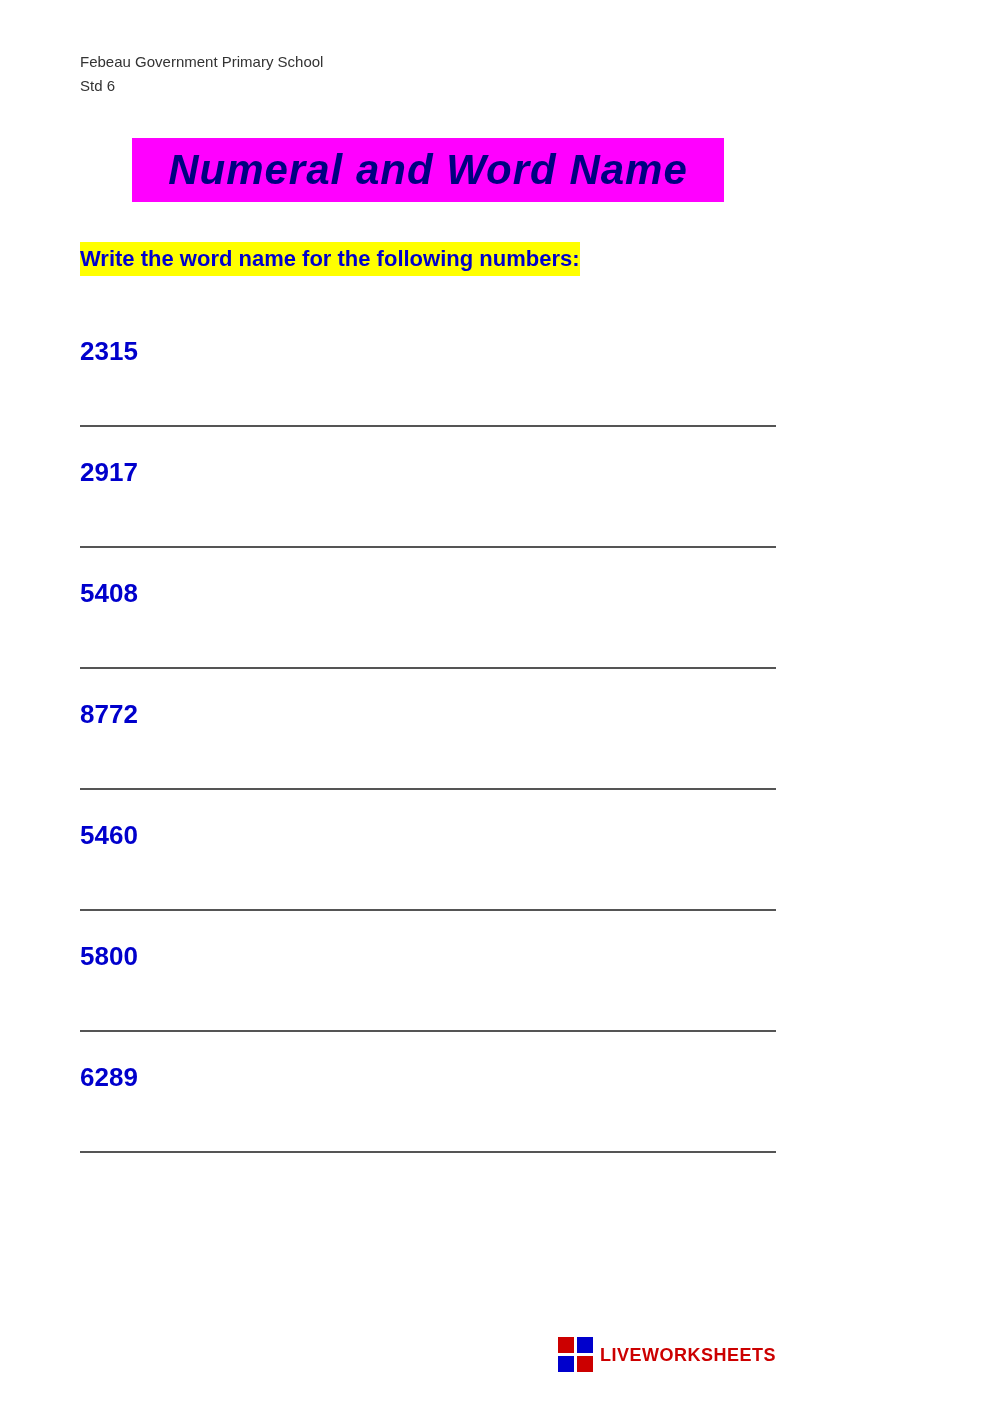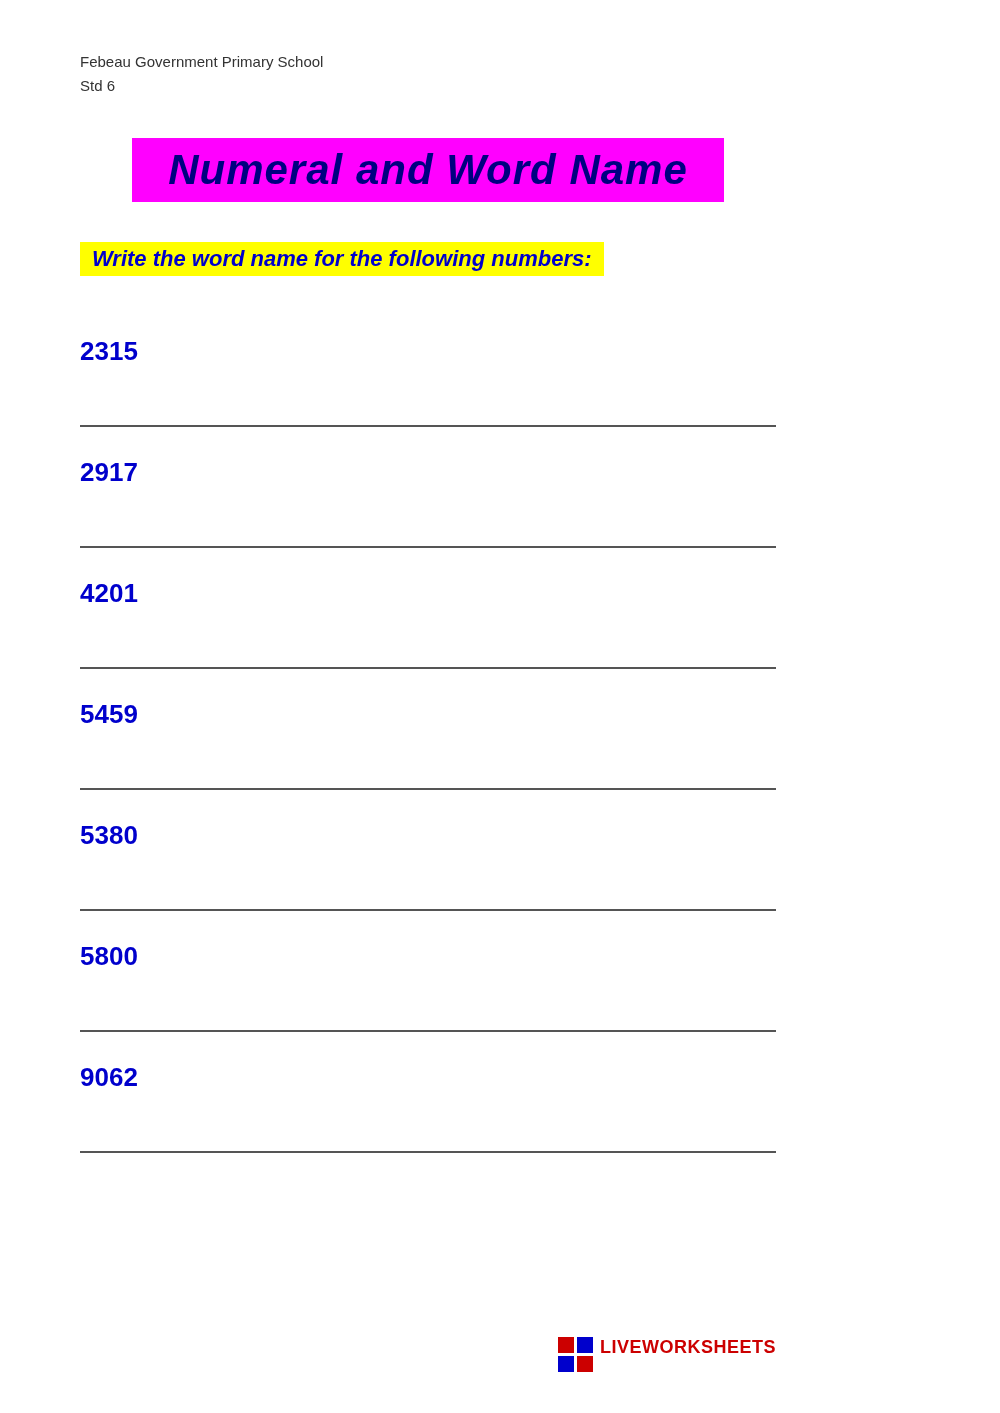--- a/index.html
+++ b/index.html
@@ -45,24 +45,23 @@
       color: #000080;
       font-style: italic;
       letter-spacing: 1px;
     }
 
     .instruction {
       background-color: #ffff00;
       font-size: 22px;
       color: #0000cc;
       font-weight: bold;
-      padding: 4px 12px;
+      padding: 4px 0;
       margin-bottom: 50px;
       display: inline-block;
-      font-style: italic;
     }
 
     .questions-container {
       margin-top: 10px;
     }
 
     .question-item {
       margin-bottom: 30px;
     }
 
@@ -86,20 +85,21 @@
       outline: none;
       color: #000;
       margin-bottom: 10px;
     }
 
     .liveworksheets-logo {
       position: absolute;
       bottom: 40px;
       right: 80px;
       display: flex;
+      align-items: center;
       gap: 6px;
       margin-top: 47px;
     }
 
     .logo-icon {
       width: 36px;
       height: 36px;
       display: grid;
       grid-template-columns: 1fr 1fr;
       grid-template-rows: 1fr 1fr;
@@ -139,37 +139,37 @@
   <div class="questions-container">
   <div class="question-item">
         <span class="number-label">2315</span>
         <input type="text" class="answer-line" style="">
       </div>
       <div class="question-item">
         <span class="number-label">2917</span>
         <input type="text" class="answer-line" style="">
       </div>
       <div class="question-item">
-        <span class="number-label">4201</span>
+        <span class="number-label">5408</span>
         <input type="text" class="answer-line" style="">
       </div>
       <div class="question-item">
-        <span class="number-label">5459</span>
+        <span class="number-label">8772</span>
         <input type="text" class="answer-line" style="">
       </div>
       <div class="question-item">
-        <span class="number-label">5380</span>
+        <span class="number-label">5460</span>
         <input type="text" class="answer-line" style="">
       </div>
       <div class="question-item">
         <span class="number-label">5800</span>
         <input type="text" class="answer-line" style="">
       </div>
       <div class="question-item">
-        <span class="number-label">9062</span>
+        <span class="number-label">6289</span>
         <input type="text" class="answer-line" style="">
       </div>
     </div>
 
   <div class="liveworksheets-logo">
     <div class="logo-icon">
       <div class="logo-icon-cell" style="background:#cc0000;"></div>
       <div class="logo-icon-cell" style="background:#0000cc;"></div>
       <div class="logo-icon-cell" style="background:#0000cc;"></div>
       <div class="logo-icon-cell" style="background:#cc0000;"></div>

